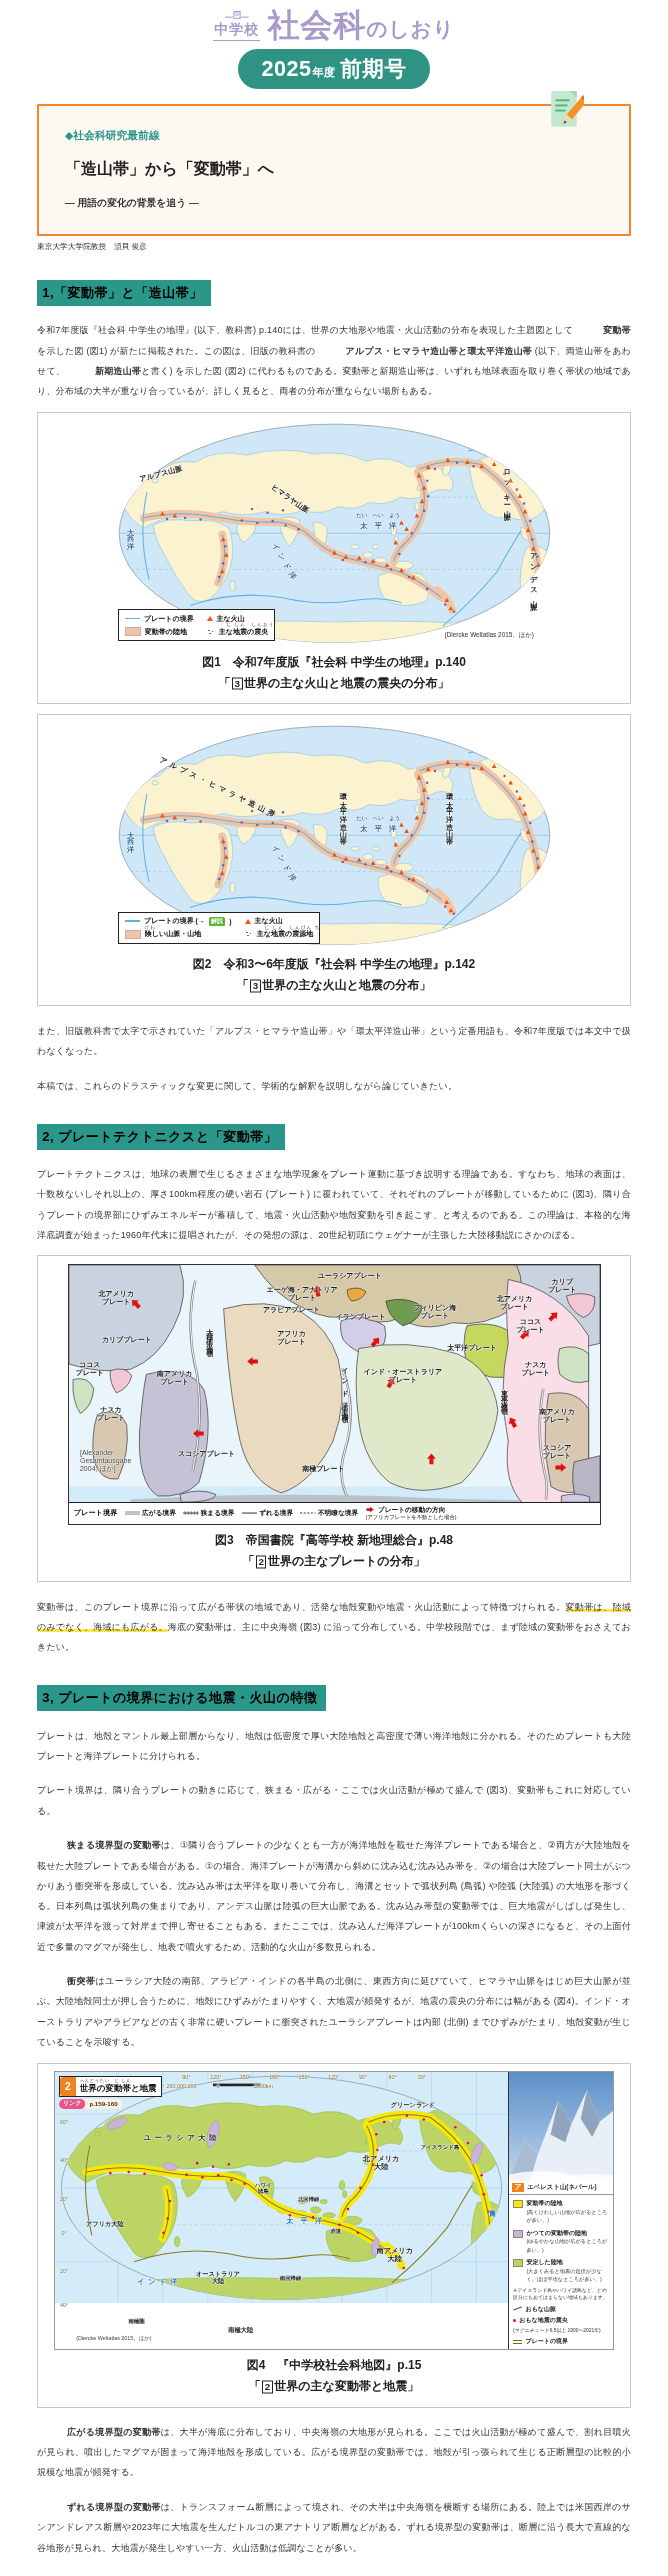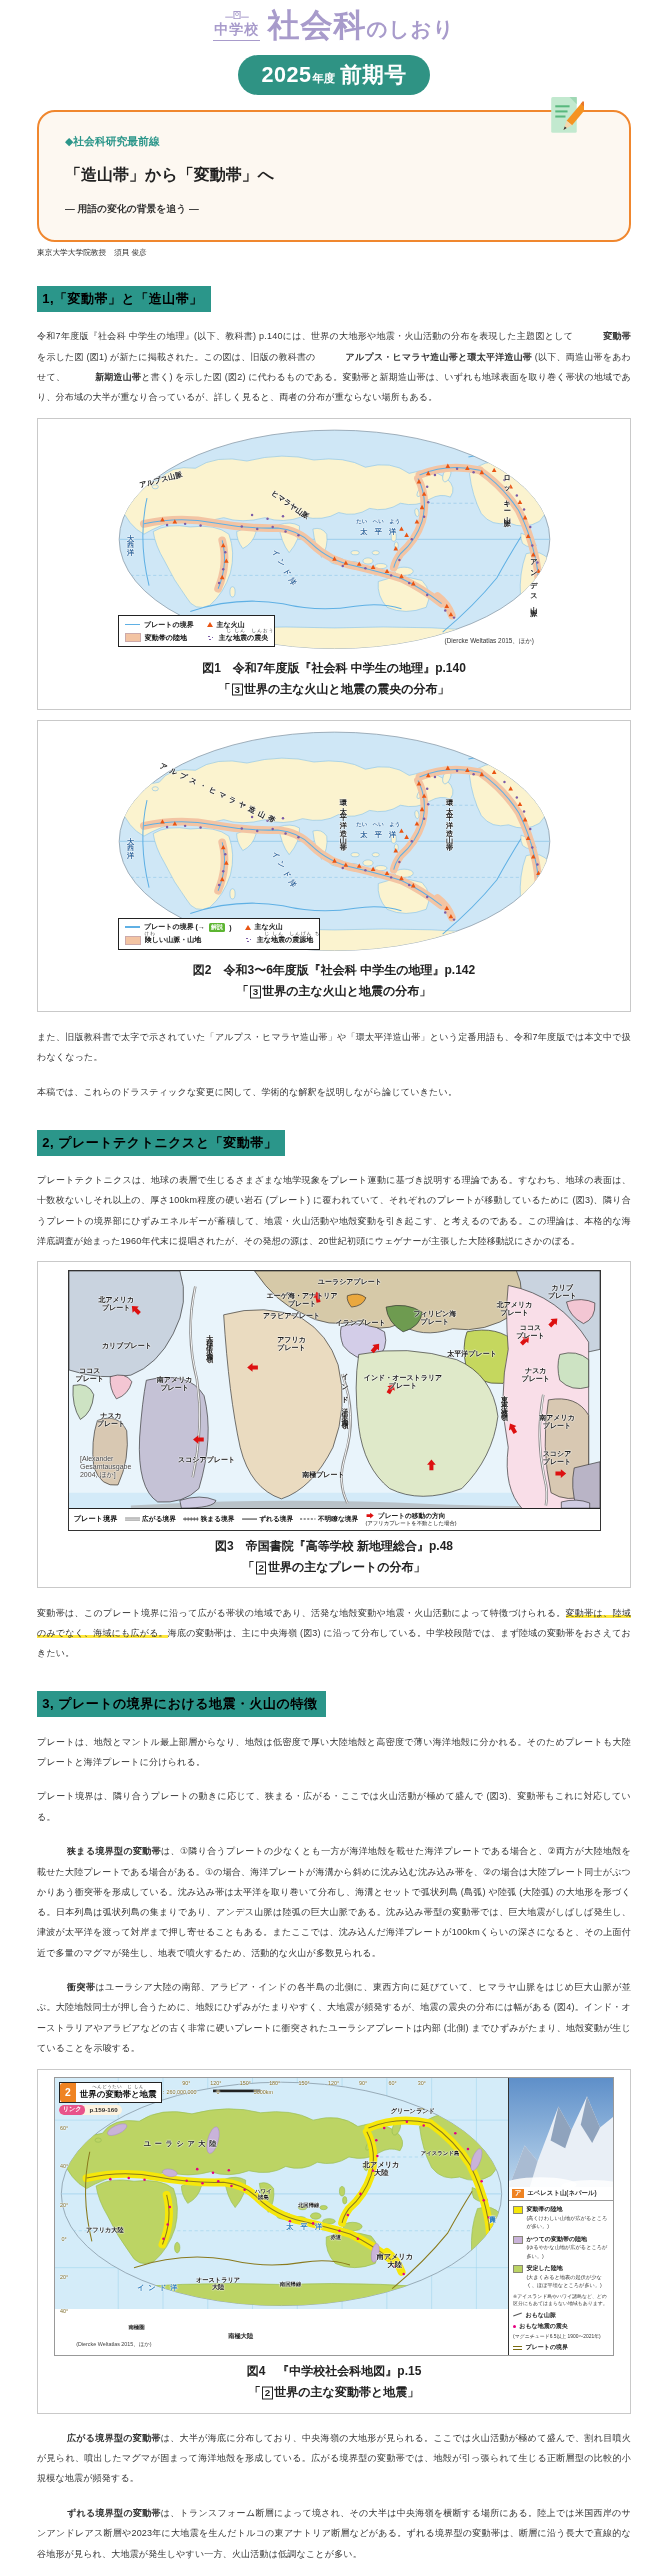--- a/index.html
+++ b/index.html
@@ -6,26 +6,26 @@
   body{width:668px;font-family:"Liberation Sans","DejaVu Sans",sans-serif;color:#333;}
   .content{position:relative;width:668px;}
 
   
   .masthead{padding-top:9.3px;text-align:center;}
   .logo-row{display:flex;justify-content:center;align-items:flex-end;gap:7.2px;}
   .logo-school{display:inline-flex;flex-direction:column;align-items:center;color:#a89bcb;font-weight:bold;}
   .logo-school .label{font-size:14px;letter-spacing:1px;border-bottom:1px solid #a89bcb;padding:0 1px 1.5px;}
   .logo-main{font-size:32px;font-weight:bold;color:#a89bcb;letter-spacing:1px;line-height:1;}
   .logo-main .small{font-size:20.6px;}
-  .badge{display:inline-block;margin-top:14px;background:#2f9384;color:#fff;border-radius:23px;padding:5.2px 23px;font-weight:bold;}
+  .badge{display:inline-block;margin-top:8px;background:#2f9384;color:#fff;border-radius:23px;padding:5.2px 23px;font-weight:bold;}
   .badge .big{font-size:21.6px;letter-spacing:0.5px;}
   .badge .small{font-size:11.3px;margin:0 5.2px 0 1px;}
 
   
-  .lead-box{position:relative;margin:15.5px 37px 0;border:2.1px solid #f0872e;border-radius:18px;background:#fdf8f1;padding:23px 26px 24px;}
+  .lead-box{position:relative;margin:15.5px 37px 0;border:2.1px solid #f0872e;border-radius:1px;background:#fdf8f1;padding:23px 26px 24px;}
   .lead-kicker{color:#2b968a;font-weight:bold;font-size:10.8px;}
   .lead-title{font-size:16px;font-weight:bold;color:#222;margin-top:15.5px;}
   .lead-subtitle{font-size:9.8px;font-weight:bold;color:#333;margin-top:17.5px;}
   .note-icon{position:absolute;top:-20.6px;right:45px;}
   .author{margin:6px 37px 0;font-size:7.7px;color:#333;}
 
   
   .sec-heading{margin:28px 37px 0;}
   .sec-heading span{display:inline-block;background:#2b968a;color:#000000;font-weight:bold;font-size:13px;padding:3.6px 8.2px 4.1px 5.2px;letter-spacing:0.5px;}
   .para{margin:14.4px 37px 0;font-size:9px;line-height:2.25;text-align:justify;color:#333;letter-spacing:0.2px;}
@@ -72,21 +72,21 @@
   .plate-legend .sym{display:inline-block;vertical-align:middle;margin-right:2.1px;}
   .plate-legend .motion-note{font-size:5.4px;font-weight:normal;display:block;line-height:1.1;}
   .pl-title{font-size:7.2px;}
 
   
   .atlas-row{width:558px;margin:0 auto;display:flex;border:0.5px solid #999;}
   .atlas-map{position:relative;width:453px;flex:0 0 453px;}
   .atlas-map svg{display:block;width:100%;height:auto;}
   .atlas-chip{position:absolute;left:4.1px;top:4.1px;display:flex;align-items:stretch;border:0.8px solid #222;background:#fff;}
   .atlas-chip .num{background:#ef8322;color:#fff;font-weight:bold;font-size:10.3px;display:flex;align-items:center;justify-content:center;width:15.5px;border-radius:3.1px 0 0 3.1px;}
-  .atlas-chip .ttl{padding:1px 4.1px 1.5px;text-align:center;}
+  .atlas-chip .ttl{padding:1px 4.1px 1.5px;text-align:left;}
   .atlas-chip .ruby{display:block;font-size:4.4px;color:#333;letter-spacing:0.5px;}
   .atlas-chip .main{display:block;font-size:8.5px;font-weight:bold;color:#111;}
   .link-chip{position:absolute;left:4.1px;top:27px;display:flex;align-items:center;background:#fdf3e0;border-radius:5.2px;overflow:hidden;font-size:6.2px;}
   .link-chip .lk{background:#e8538a;color:#fff;font-weight:bold;padding:0.5px 3.6px;border-radius:4.6px;}
   .link-chip .pg{padding:0.5px 4.1px;color:#333;font-weight:bold;}
   .atlas-side{flex:1;display:flex;flex-direction:column;border-left:0.8px solid #333;}
   .photo-label{display:flex;align-items:center;gap:3.1px;padding:2.1px 3.1px;border-bottom:0.5px solid #999;font-size:6.4px;font-weight:bold;}
   .photo-label .tag{background:#ef8322;color:#fff;padding:0 2.6px;font-size:6.7px;}
   .atlas-legend{padding:4.1px 4.1px 3.1px;font-size:5.7px;color:#222;line-height:1.45;}
   .al-item{display:flex;gap:3.1px;margin-bottom:3.6px;}

